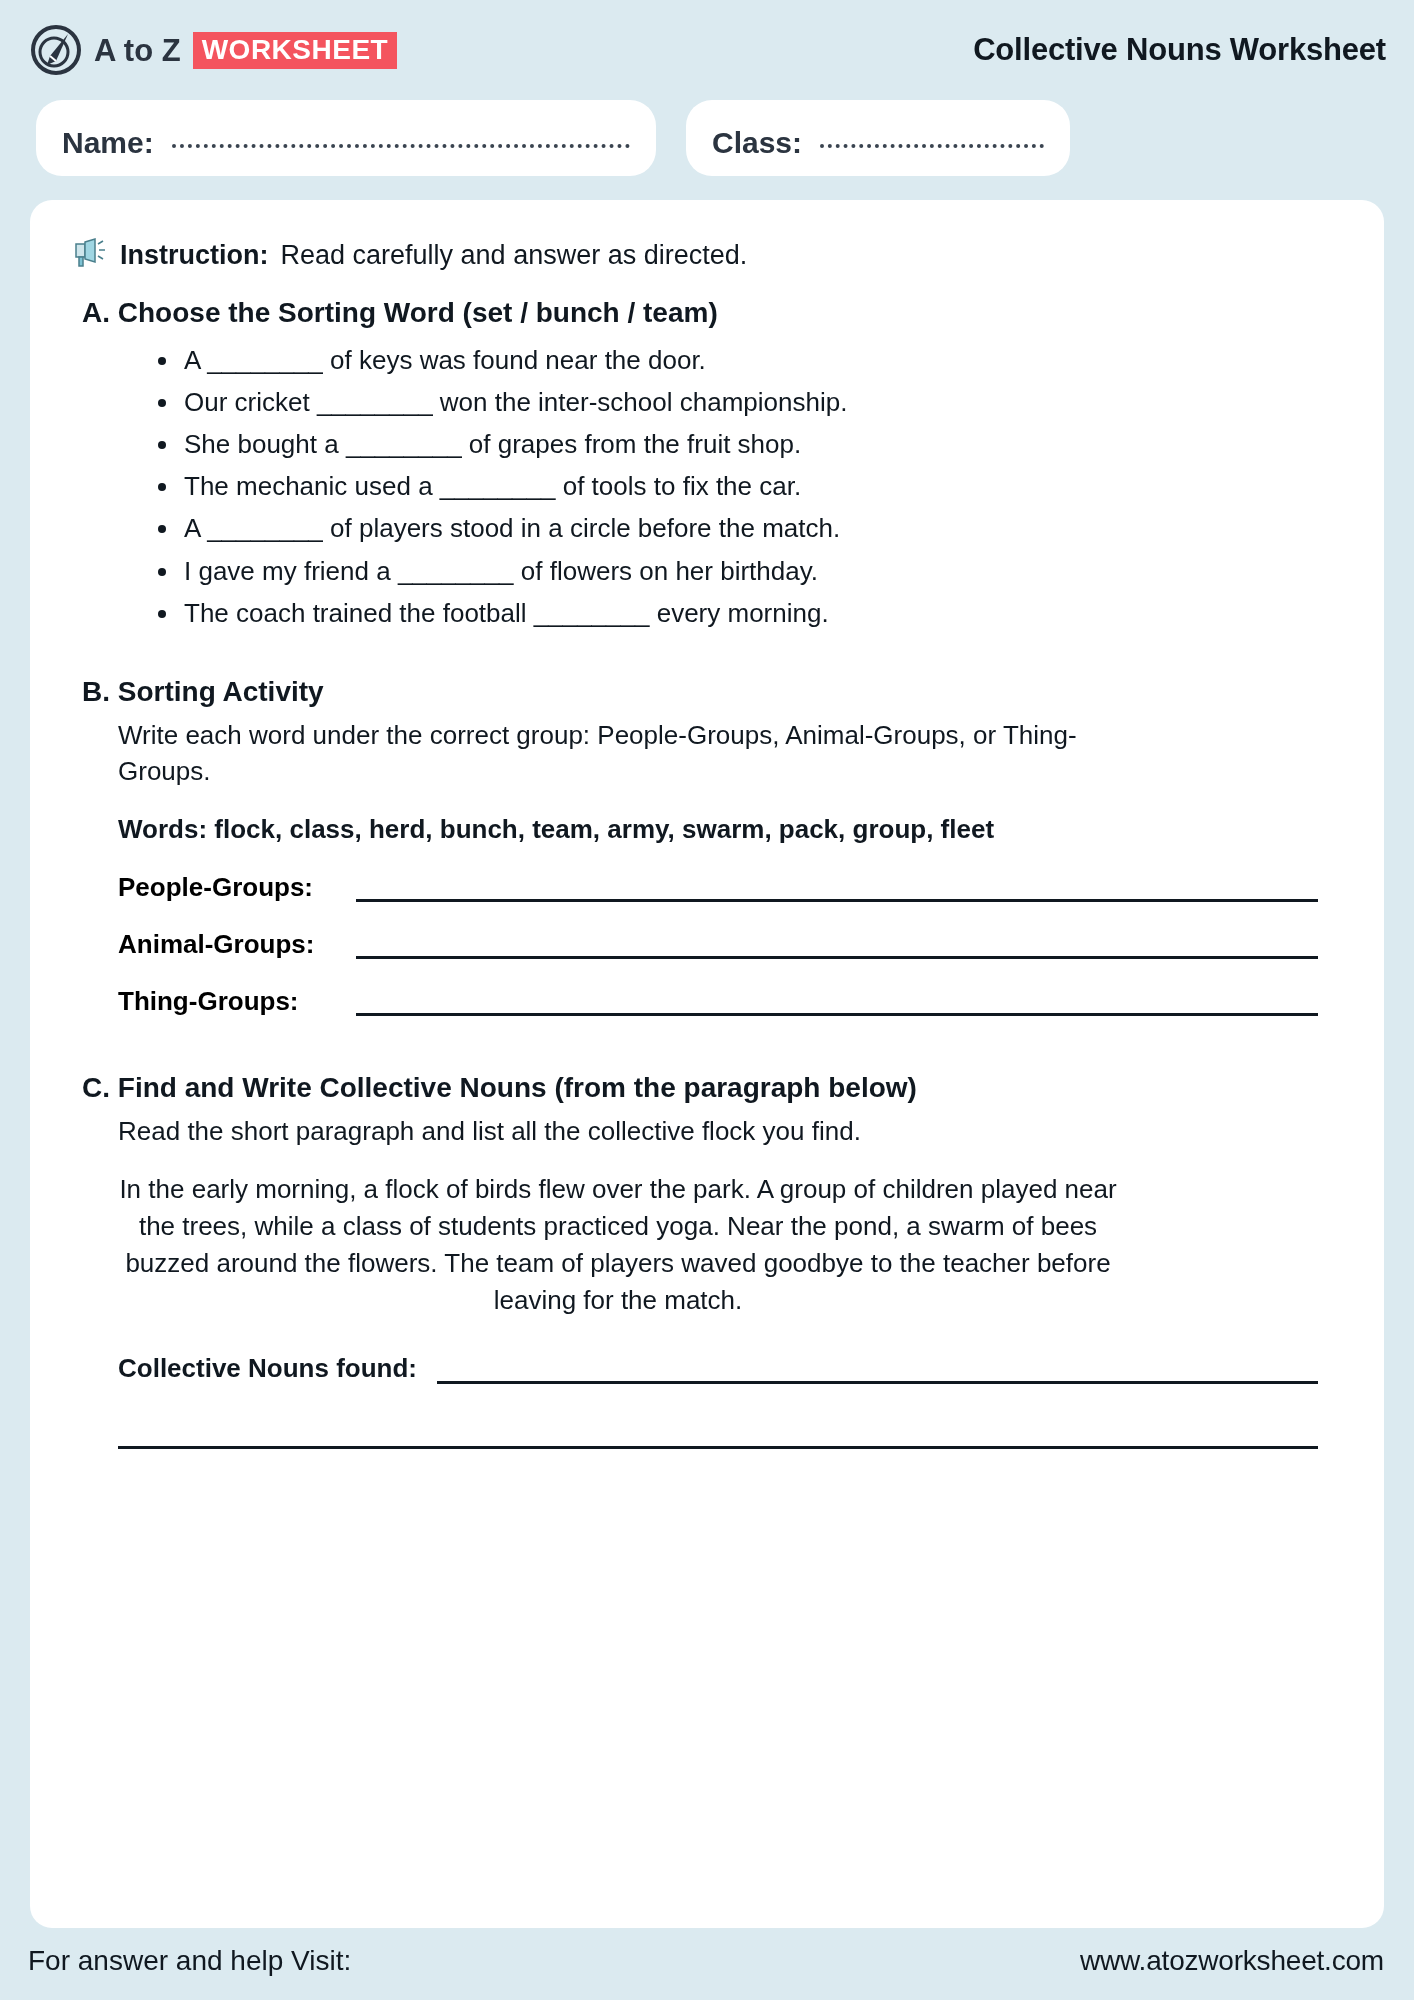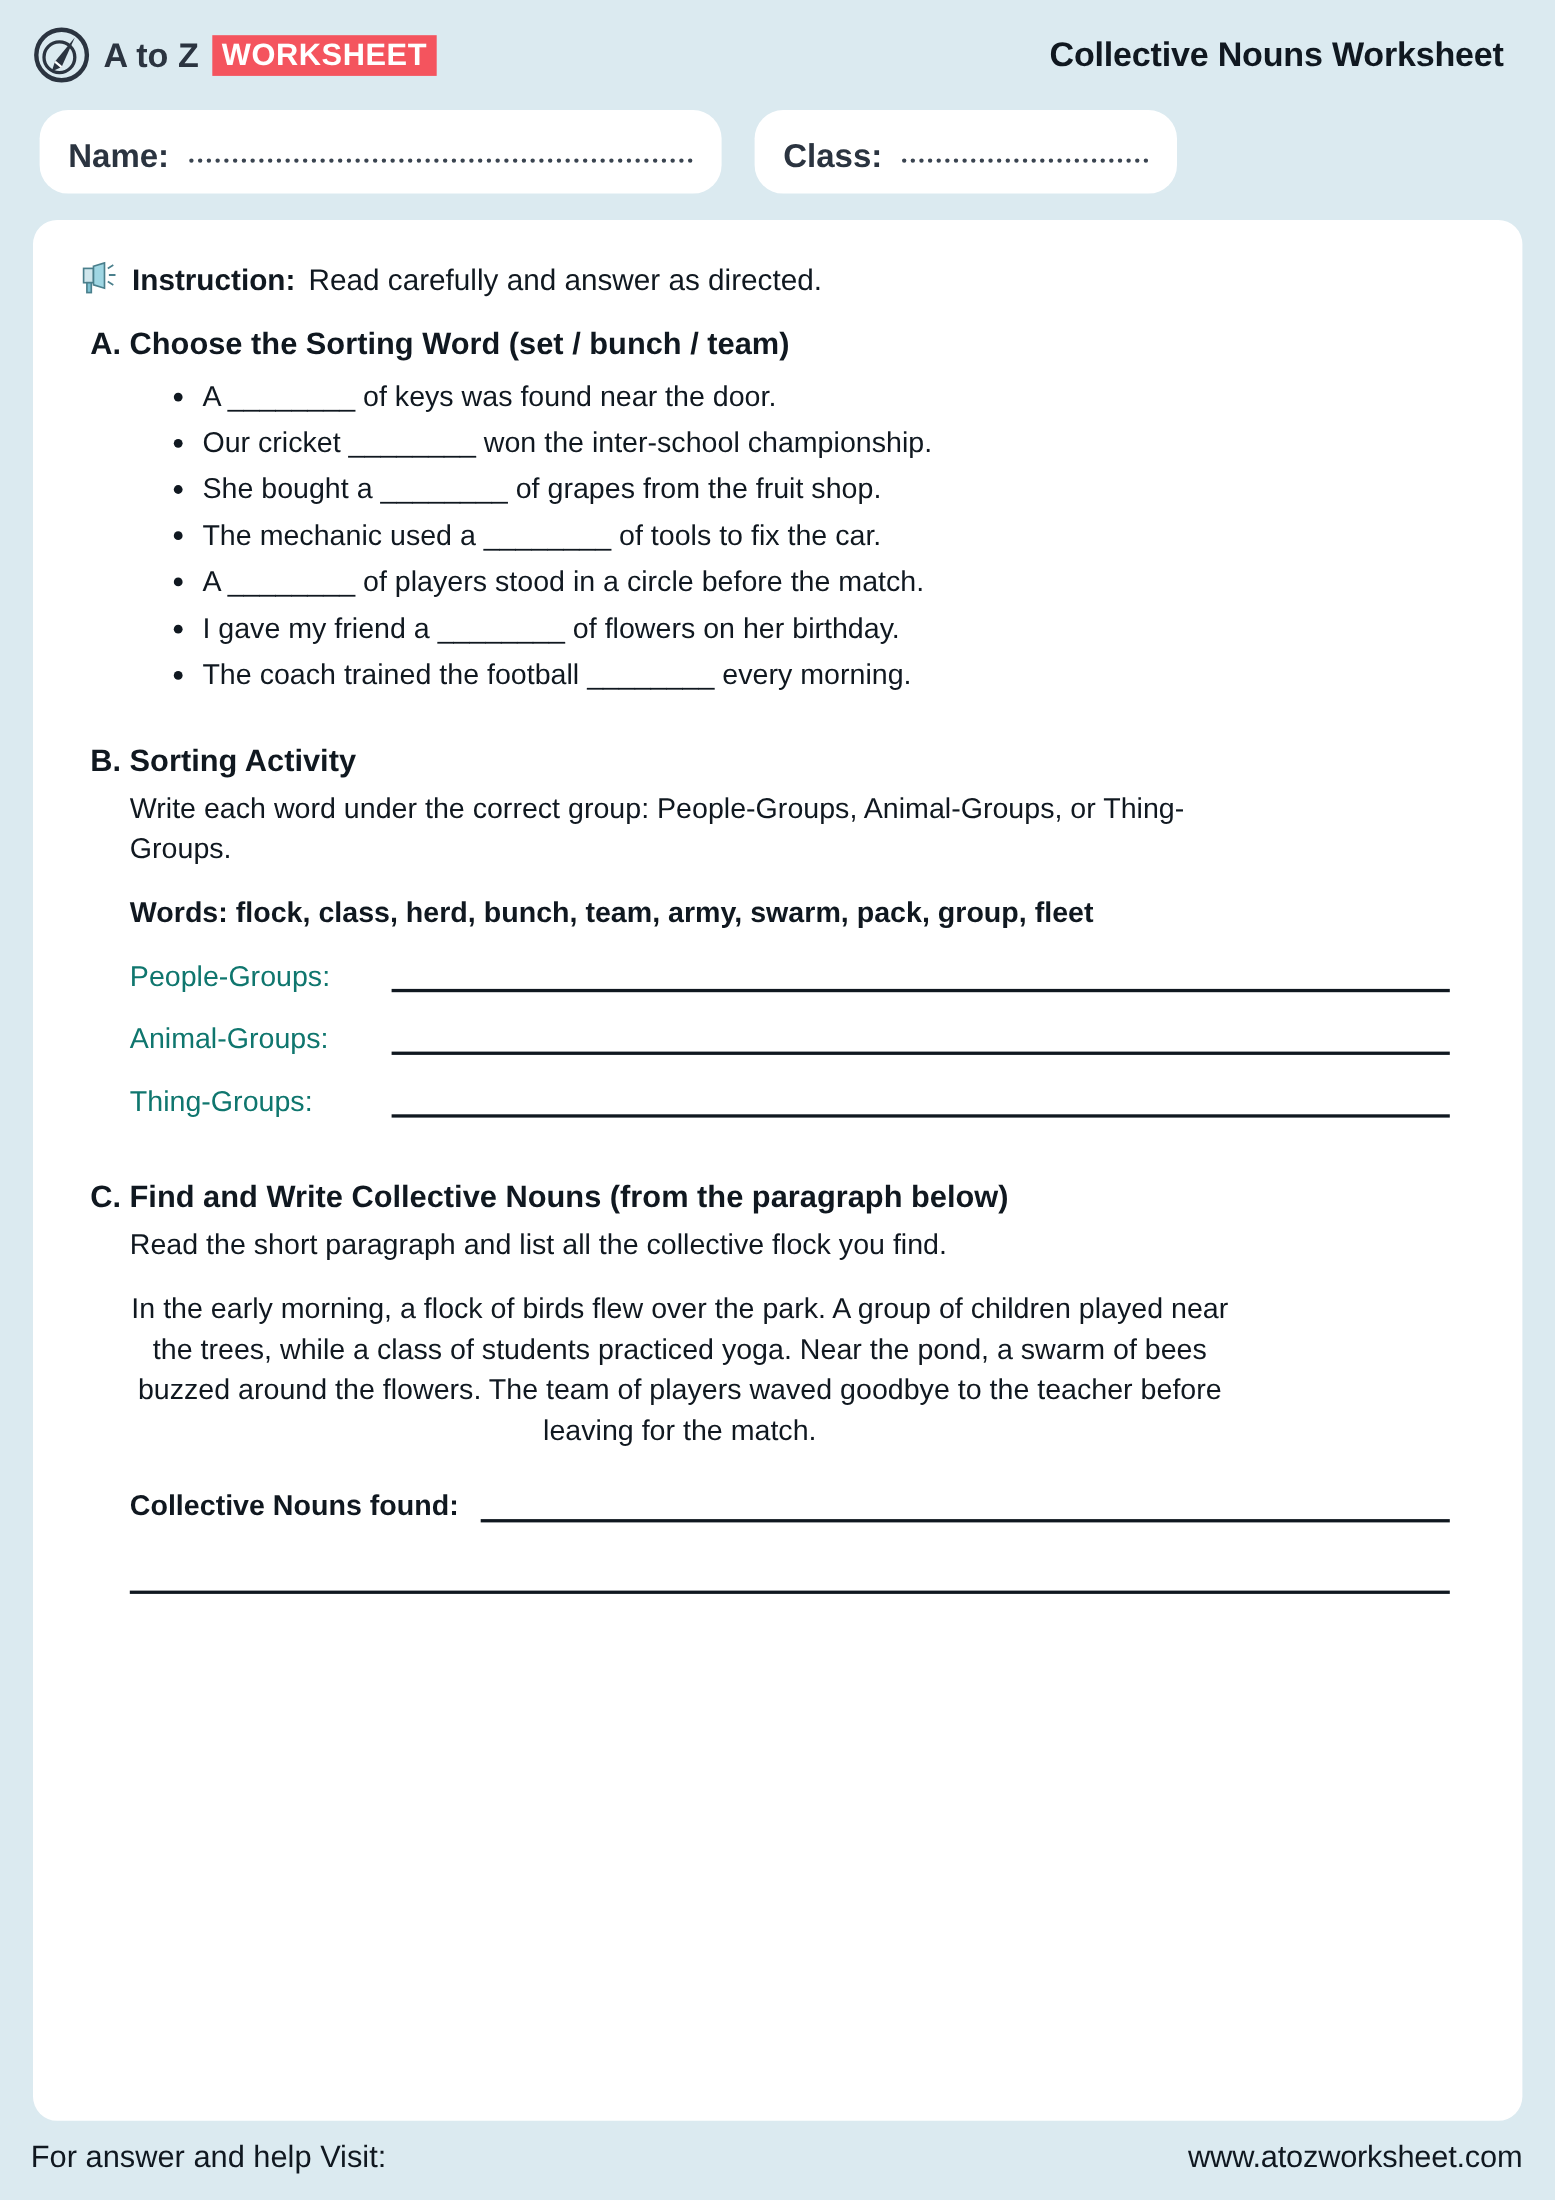--- a/index.html
+++ b/index.html
@@ -24,21 +24,21 @@
     flex-direction: column;
   }
 
   
   .header {
     height: 100px;
     flex: 0 0 100px;
     display: flex;
     align-items: center;
     justify-content: space-between;
-    padding: 0 47px 0 30px;
+    padding: 0 28px 0 30px;
     box-sizing: border-box;
   }
   .brand {
     display: flex;
     align-items: center;
     gap: 12px;
   }
   .brand-mark {
     width: 52px;
     height: 52px;
@@ -180,22 +180,22 @@
   .words-line b { font-weight: bold; }
   .words-line .wordlist { font-weight: bold; }
 
   .fillrow {
     display: flex;
     align-items: flex-end;
     margin: 26px 0 0 44px;
   }
   .fill-label {
     font-size: 26px;
-    font-weight: normal;
-    color: #0f766e;
+    font-weight: bold;
+    color: #000000;
     flex: 0 0 238px;
     white-space: nowrap;
     line-height: 1.1;
   }
   .fill-line {
     flex: 1 1 auto;
     border-bottom: 3px solid #101820;
     height: 28px;
     margin-right: 22px;
   }

